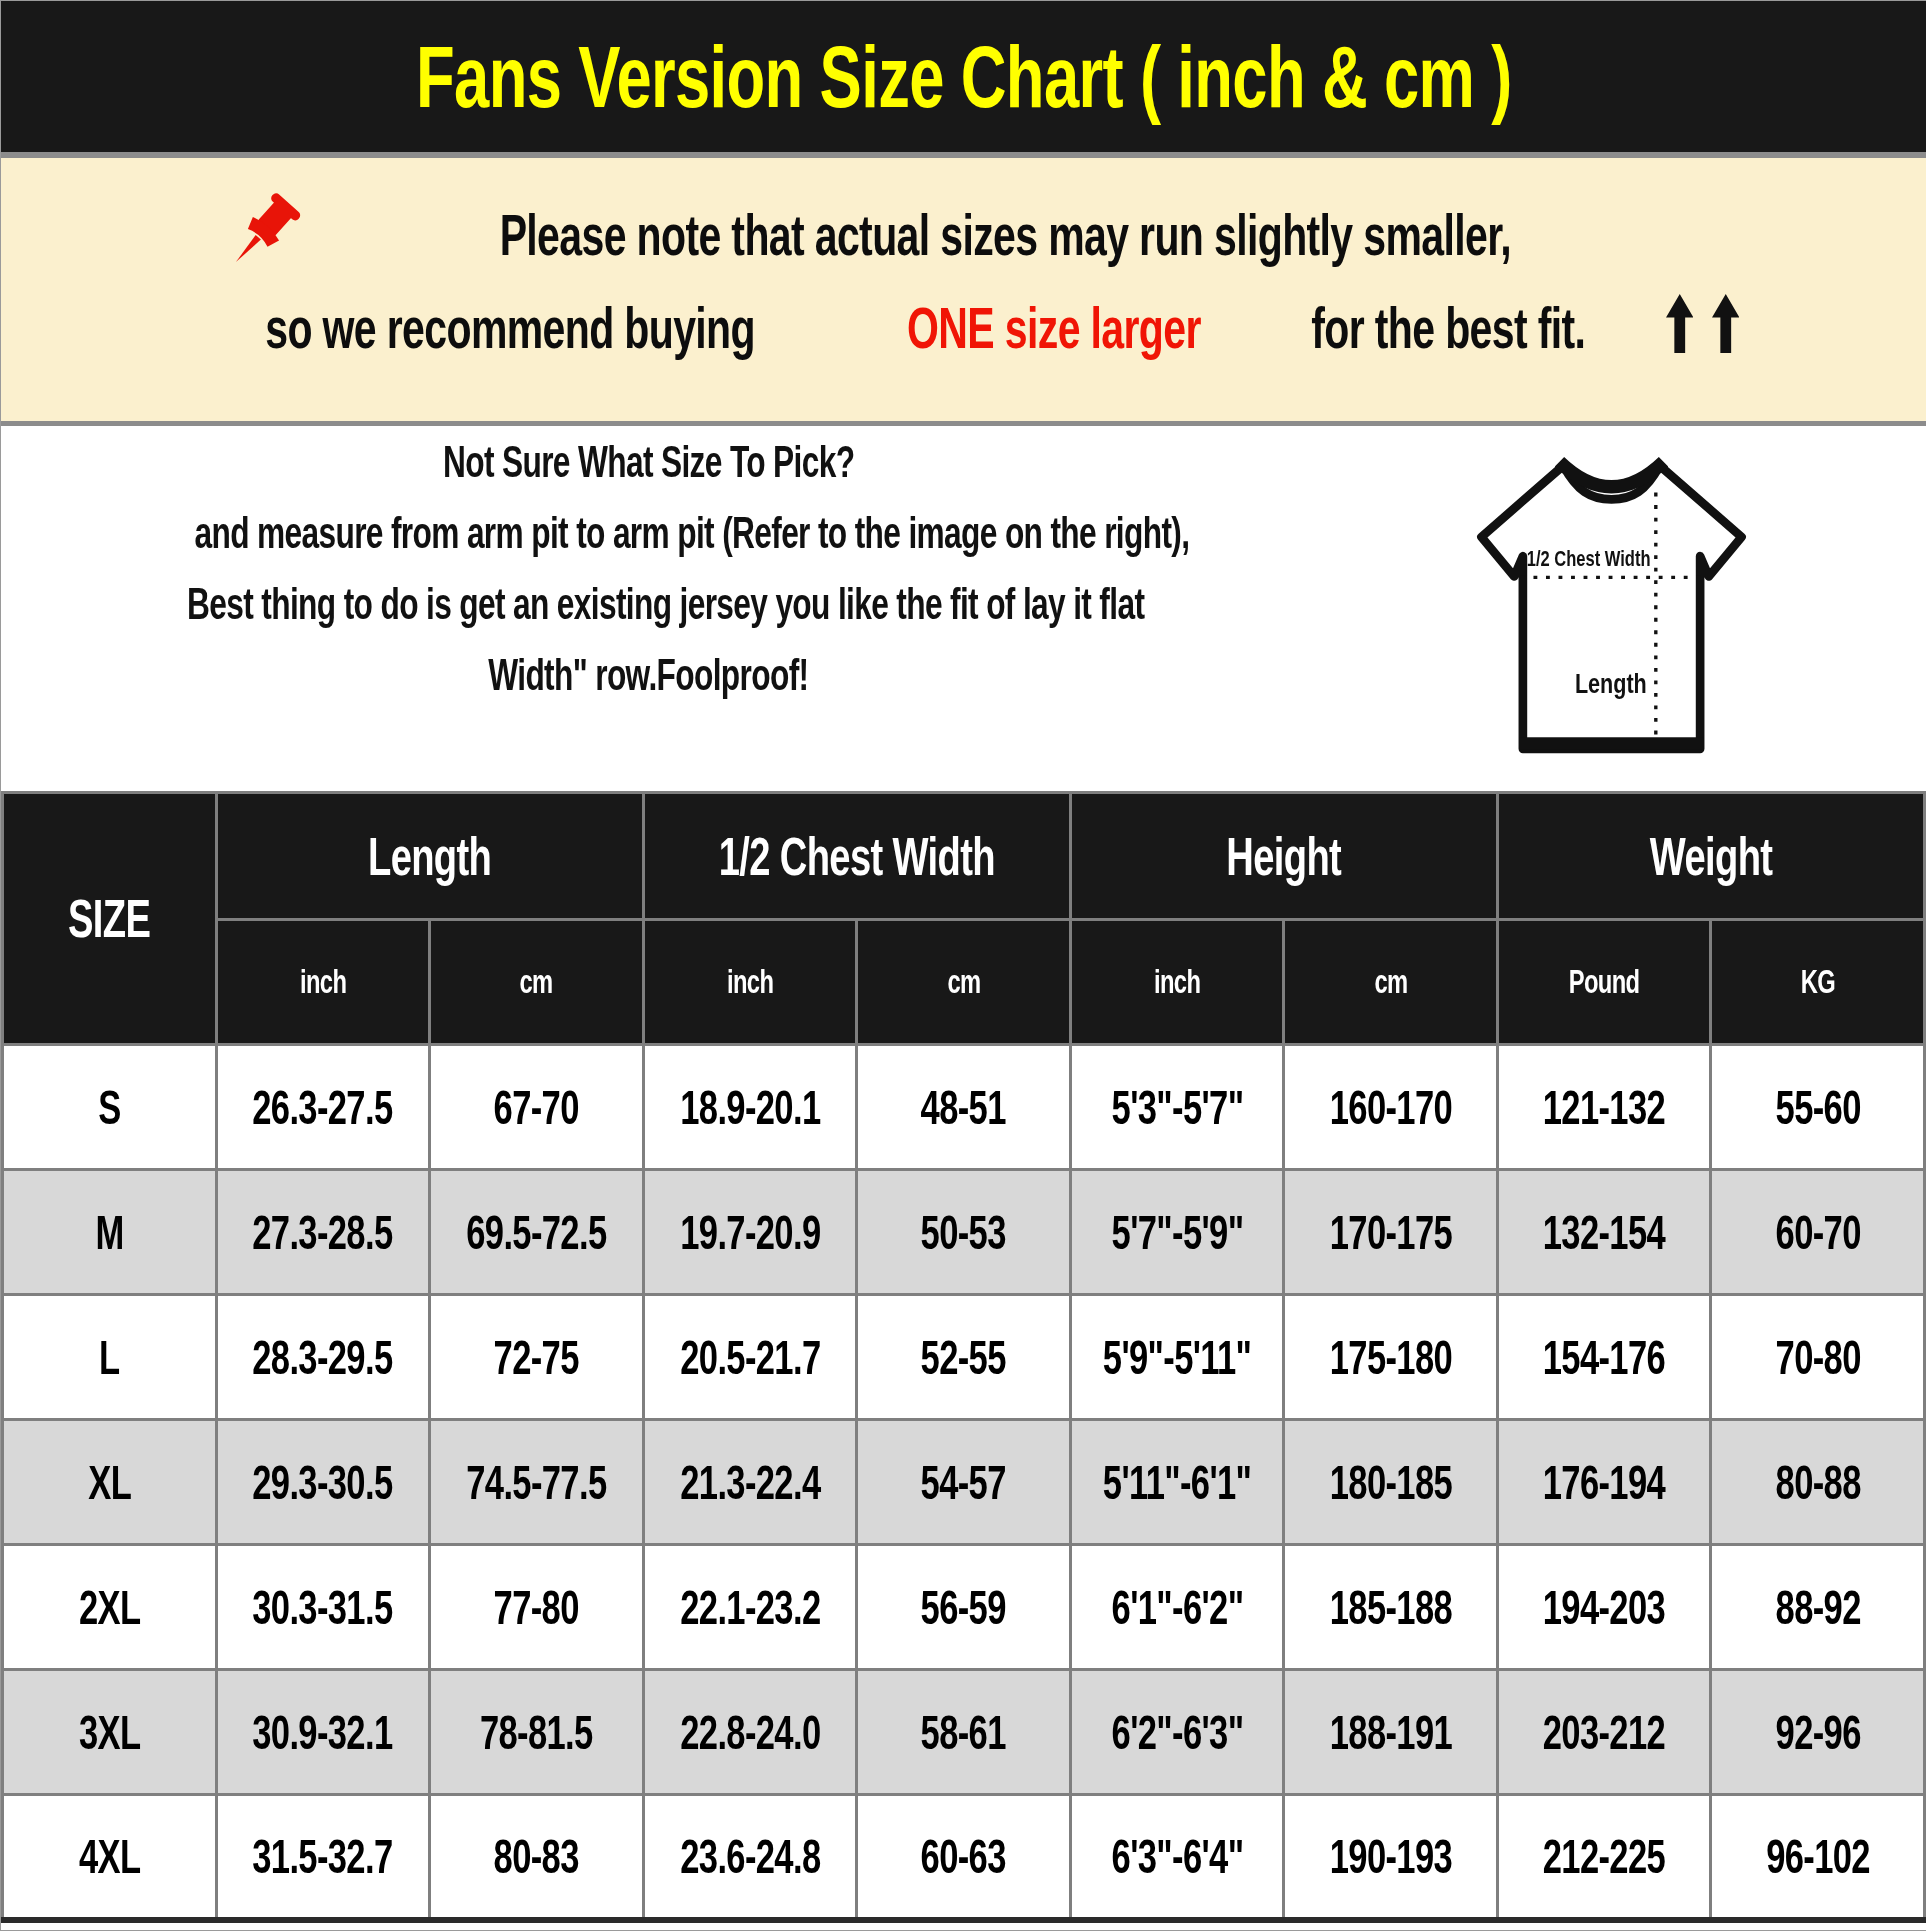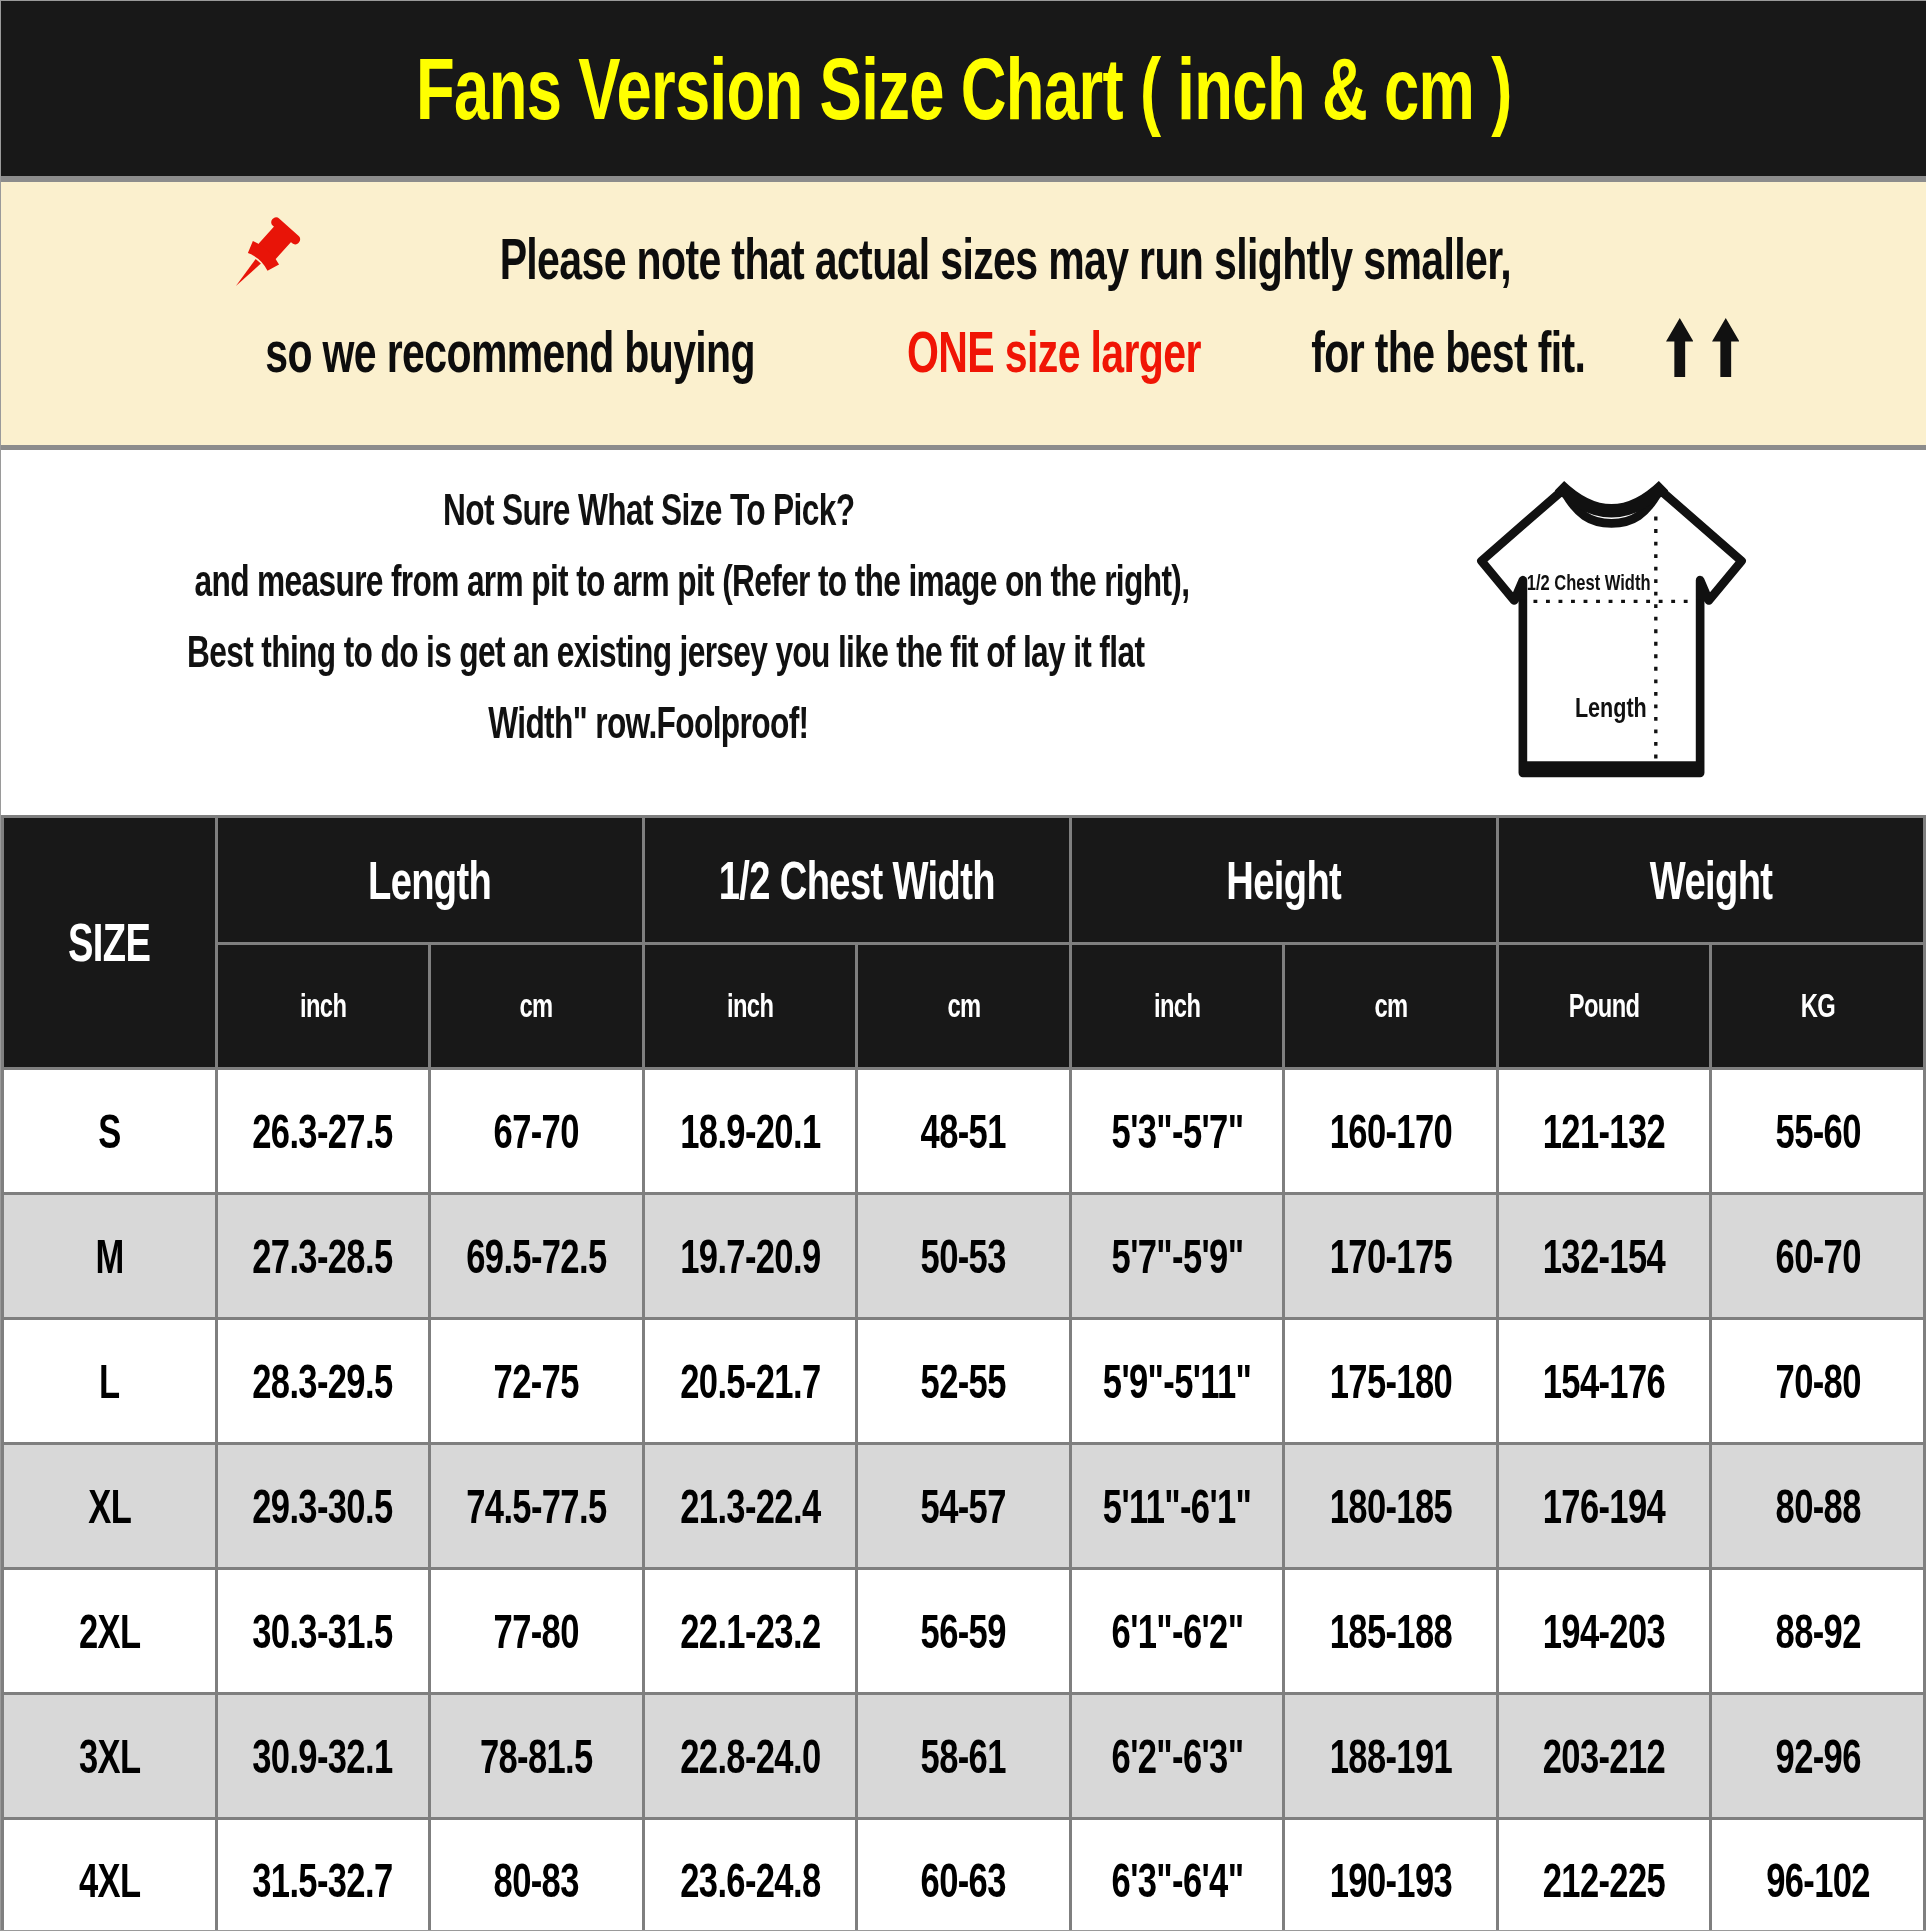--- a/index.html
+++ b/index.html
@@ -4,34 +4,34 @@
 <style>
   html,body{margin:0;padding:0;background:#fff;}
   .page{
     position:relative;width:1927px;height:1931px;box-sizing:border-box;
     border:1.8px solid #9a9a9a;background:#fff;overflow:hidden;
     font-family:"Liberation Sans","DejaVu Sans",sans-serif;font-weight:700;color:#111;
   }
   
   .c{display:inline-block;transform:scaleX(.72);transform-origin:50% 50%;white-space:nowrap;letter-spacing:-0.9px;}
   
-  .banner{height:175px;background:#181818;display:flex;align-items:center;justify-content:center;}
+  .banner{height:151px;background:#181818;display:flex;align-items:center;justify-content:center;}
   .banner .t{font-size:88px;color:#ffff00;}
   .divider{height:5.5px;background:#8c8c8c;}
   
   .note{height:263px;background:#fbf0ce;text-align:center;box-sizing:border-box;padding-top:27px;font-size:57px;color:#0d0d0d;}
   .note .row1{height:99px;line-height:99px;}
   .note .row2{height:88px;line-height:88px;}
   .red{color:#f01505;}
   .pin{display:inline-block;width:88px;height:94px;vertical-align:-24px;margin-right:-3.7px;}
   .arrows{display:inline-block;margin-left:27.5px;vertical-align:-5.5px;}
   .arrows svg{margin-right:18.4px;}
   
   .info{height:365px;display:flex;background:#fff;}
-  .guide{width:1295px;box-sizing:border-box;padding-top:24px;font-size:44px;}
+  .guide{width:1295px;box-sizing:border-box;font-size:44px;}
   .guide .gl{height:71px;line-height:71px;text-align:center;}
   .shirt{flex:1;display:flex;justify-content:center;align-items:flex-start;padding-top:27.5px;}
   
   table{width:100%;border-collapse:collapse;table-layout:fixed;}
   col{width:11.115%;}
   th,td{border:3.7px solid #7f7f7f;text-align:center;vertical-align:middle;padding:0;}
   thead th{background:#181818;color:#fff;}
   thead .grp{font-size:53px;}
   thead .sub th{font-size:33px;}
   thead tr.grp{height:127px;}

